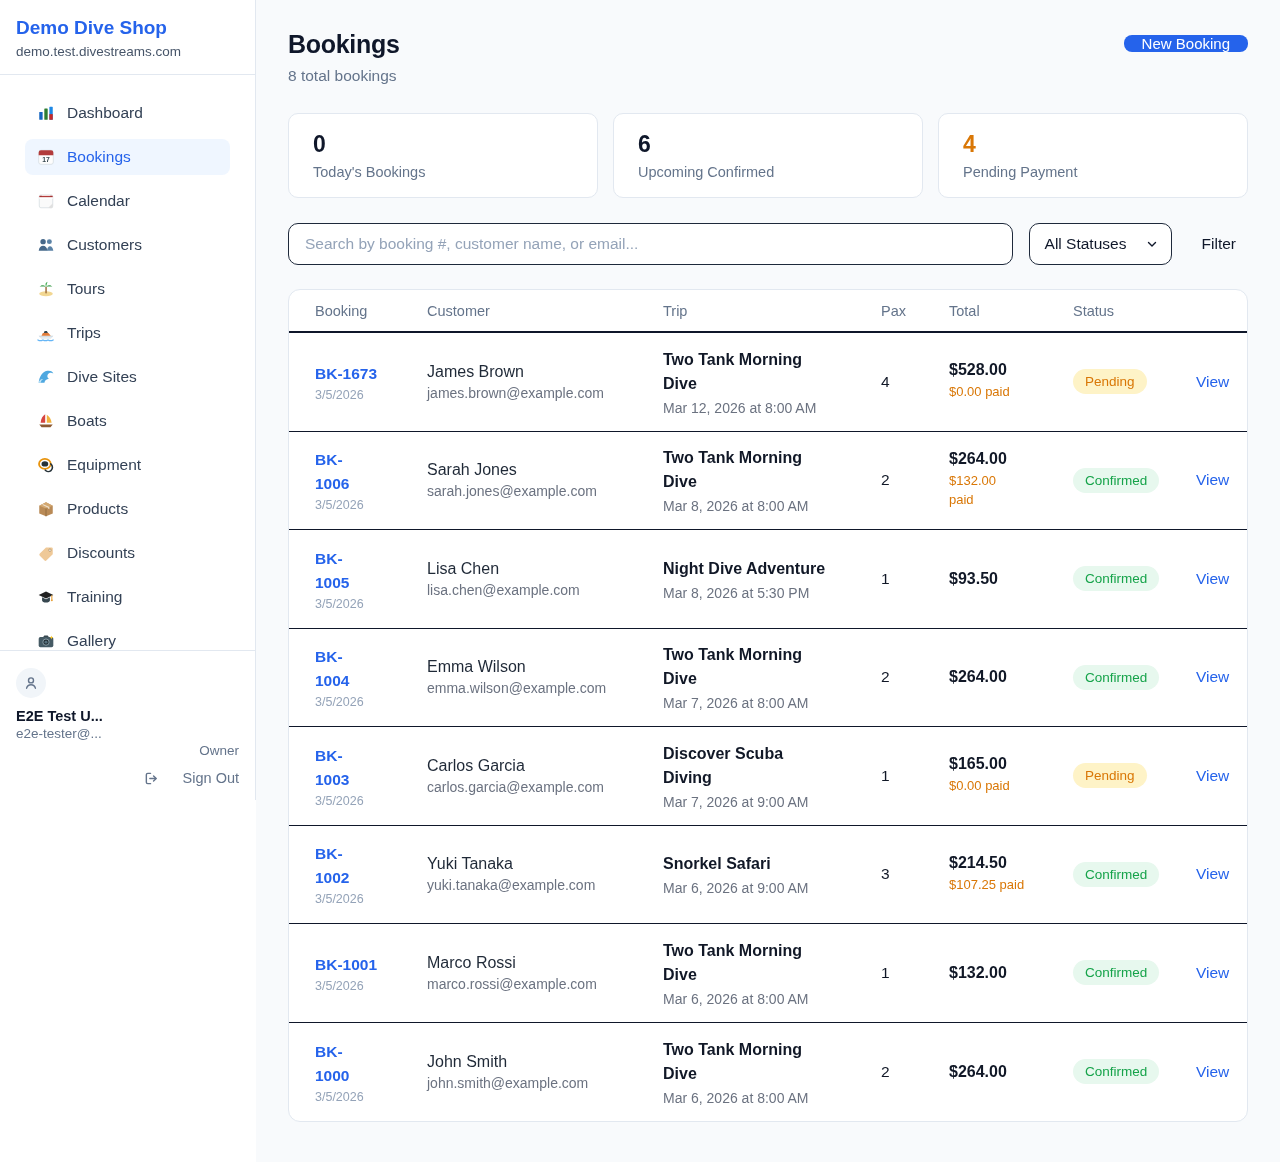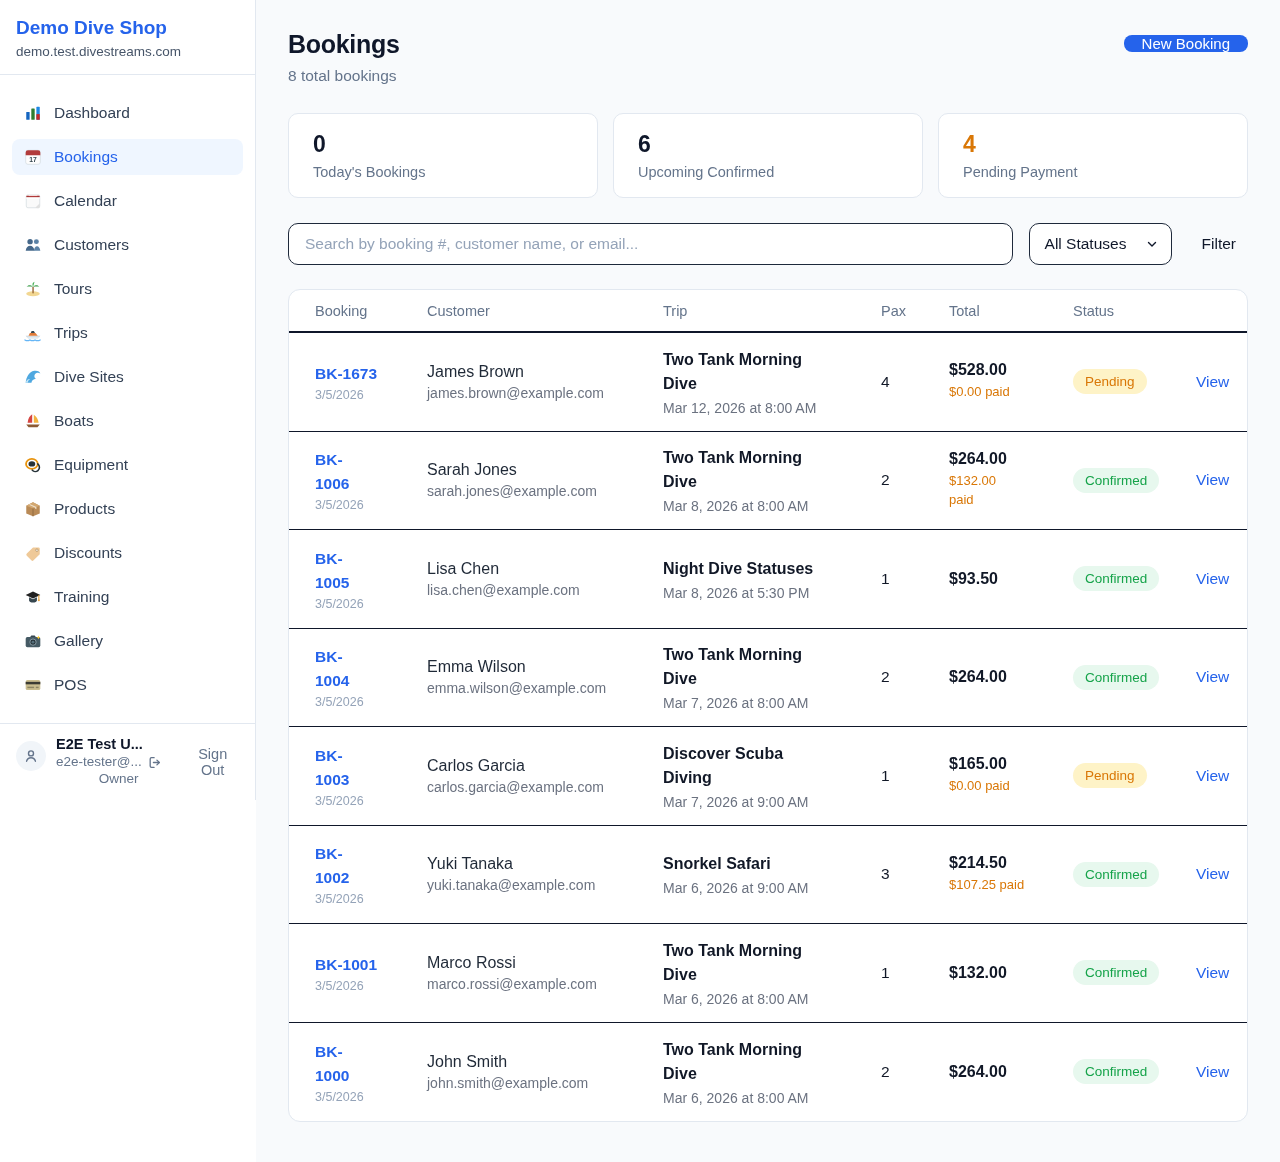--- a/index.html
+++ b/index.html
@@ -6,29 +6,29 @@
   html,body { width:1280px; height:1162px; overflow:hidden;
     font-family:"Liberation Sans", sans-serif; background:#ffffff; color:#0f172a; }
   .app { position:relative; width:1280px; height:1162px; }
 
   
   .sidebar { position:absolute; top:0; left:0; width:256px; height:800px;
     background:#fff; border-right:1px solid #e2e8f0; }
   .sb-head { padding:17px 16px 15px; border-bottom:1px solid #e2e8f0; }
   .shop-name { font-size:19px; font-weight:700; color:#2563eb; cursor:pointer; }
   .shop-domain { font-size:13.5px; color:#475569; margin-top:5px; }
-  .sb-nav { padding:20px 12px 0; }
+  .sb-nav { padding:20px 25px 0; }
   .nav-item { display:flex; align-items:center; gap:12px; height:36px; padding:0 12px;
     border-radius:8px; margin-bottom:8px; font-size:15.5px; color:#334155; cursor:pointer; }
   .nav-item.active { background:#eff6ff; color:#2563eb; font-weight:500; }
   .nav-icon { width:18px; height:18px; display:inline-flex; align-items:center; justify-content:center; flex:0 0 18px; }
   .nav-icon svg { width:18px; height:18px; }
 
   .sb-footer { position:absolute; bottom:0; left:0; right:0; border-top:1px solid #e2e8f0;
-    padding:12px 16px 14px; display:flex; gap:10px; background:#fff; }
+    padding:12px 16px 14px; display:flex; gap:10px; background:#fff;flex-direction:column; }
   .avatar { width:30px; height:30px; border-radius:50%; background:#f1f5f9;
     display:flex; align-items:center; justify-content:center; margin-top:5px; flex:0 0 30px; }
   .user-block { min-width:0; }
   .user-name { font-size:14.5px; font-weight:700; color:#0f172a; white-space:nowrap; }
   .user-email { font-size:13.5px; color:#64748b; margin-top:2px; white-space:nowrap; }
   .user-role { font-size:13.5px; color:#64748b; margin-top:2px;text-align:right; }
   .signout { margin-left:auto; display:flex; align-items:center; gap:24px;
     color:#64748b; font-size:14.5px; align-self:center; background:none; border:none;
     cursor:pointer; font-family:inherit; padding-top:2px;justify-content:center; }
 
@@ -393,21 +393,21 @@
           <div>
             <div class="bk-id">BK-
 1005</div>
             <div class="bk-date">3/5/2026</div>
           </div>
           <div>
             <div class="cust-name">Lisa Chen</div>
             <div class="cust-email">lisa.chen@example.com</div>
           </div>
           <div>
-            <div class="trip-name">Night Dive Statuses</div>
+            <div class="trip-name">Night Dive Adventure</div>
             <div class="trip-date">Mar 8, 2026 at 5:30 PM</div>
           </div>
           <div class="pax">1</div>
           <div>
             <div class="total">$93.50</div>
 
           </div>
           <div>
             <span class="badge badge-confirmed">Confirmed</span>
           </div>

